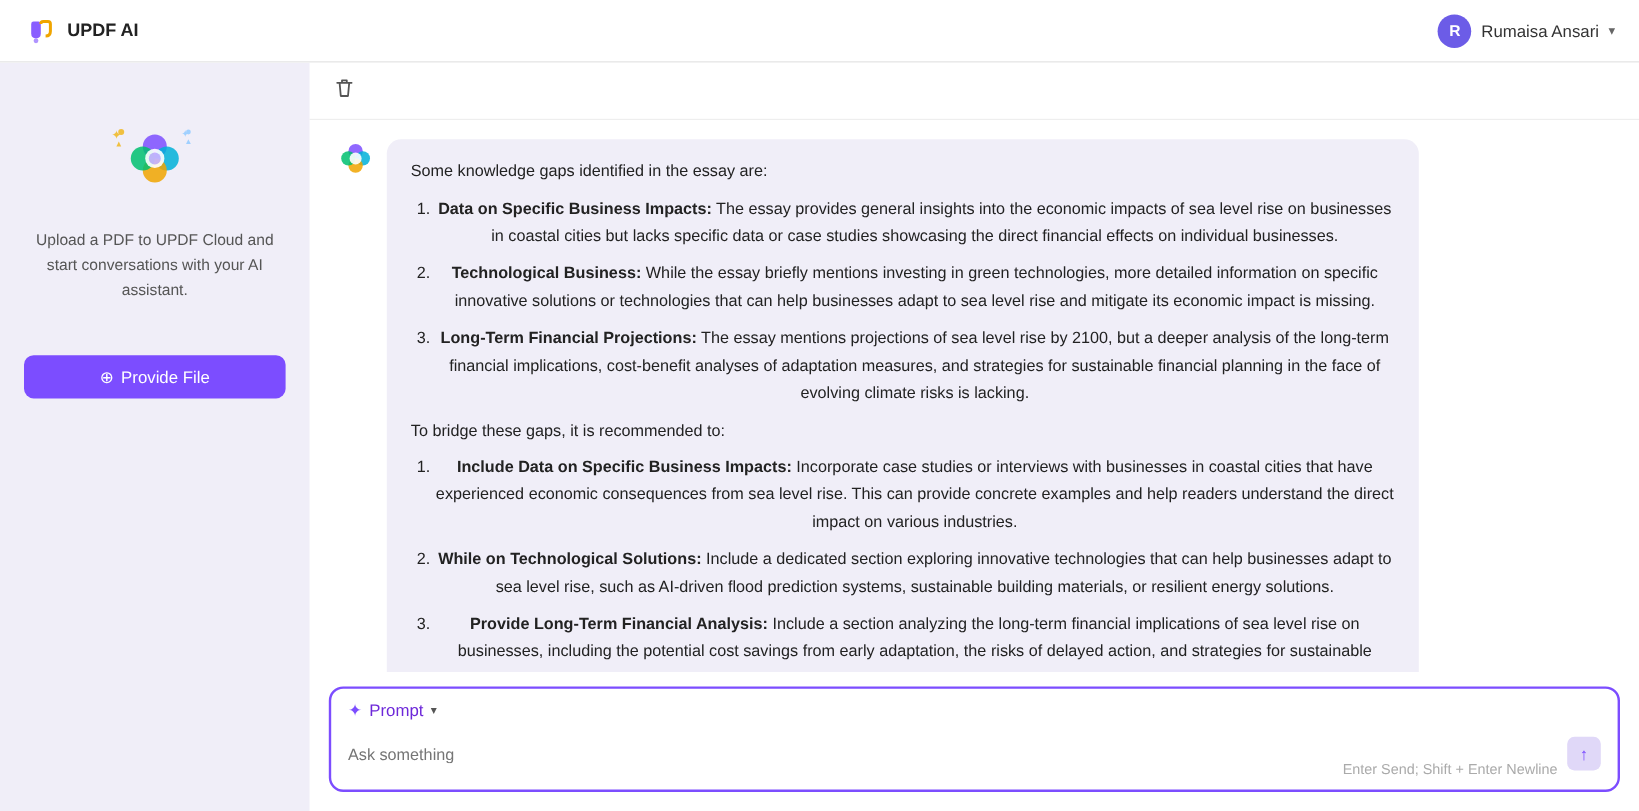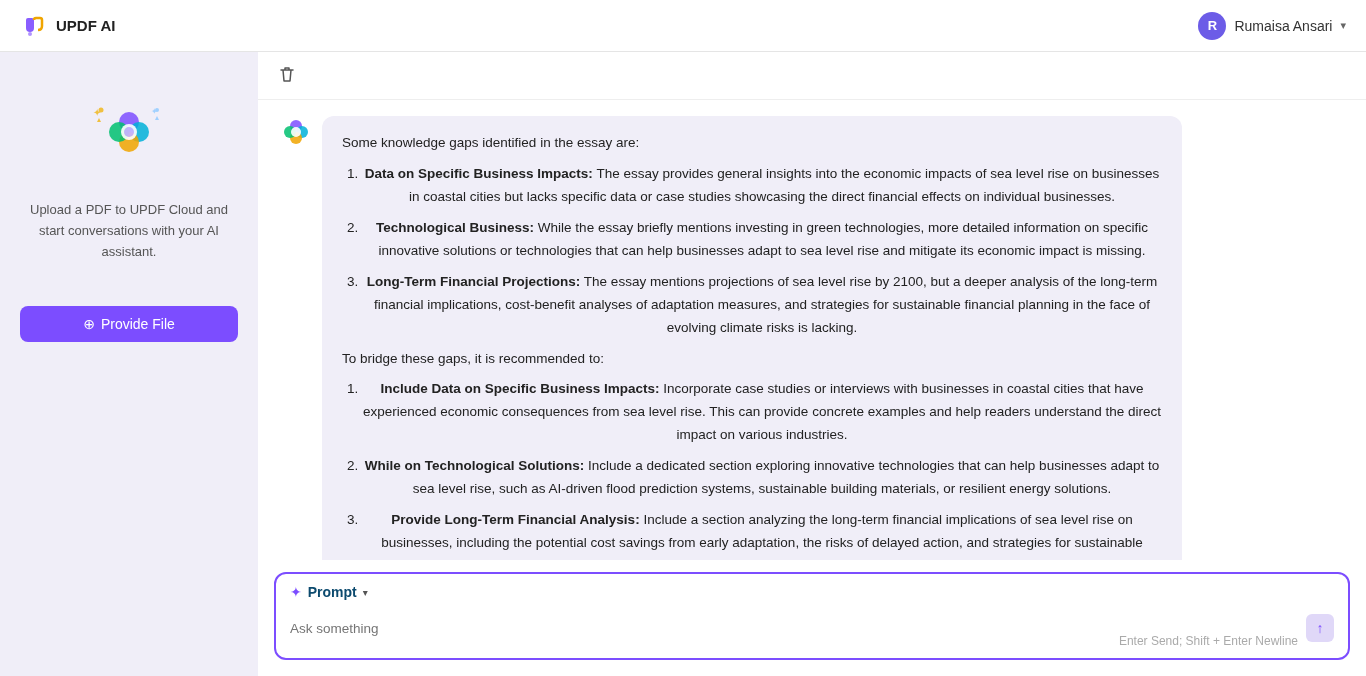--- a/index.html
+++ b/index.html
@@ -116,21 +116,21 @@
     }
     .greeting-text .brand {
       color: #7c4dff;
       font-weight: 700;
     }
     .upload-desc {
       font-size: 13px;
       color: #555;
       text-align: center;
       line-height: 1.6;
-      margin-top: 10px;
+      margin-top: 0;
     }
     .upload-btn {
       margin-top: 28px;
       background: #7c4dff;
       color: #fff;
       border: none;
       border-radius: 8px;
       padding: 10px 28px;
       font-size: 14px;
       font-weight: 500;
@@ -240,22 +240,22 @@
       align-items: center;
       gap: 6px;
       margin-bottom: 8px;
     }
     .prompt-sparkle {
       color: #7c4dff;
       font-size: 14px;
     }
     .prompt-label {
       font-size: 14px;
-      color: #0c4a6e;
-      font-weight: 700;
+      color: #6d28d9;
+      font-weight: 400;
       text-align: right;
     }
     .prompt-arrow {
       font-size: 10px;
       color: #555;
     }
     .input-bottom-row {
       display: flex;
       align-items: center;
       justify-content: space-between;

